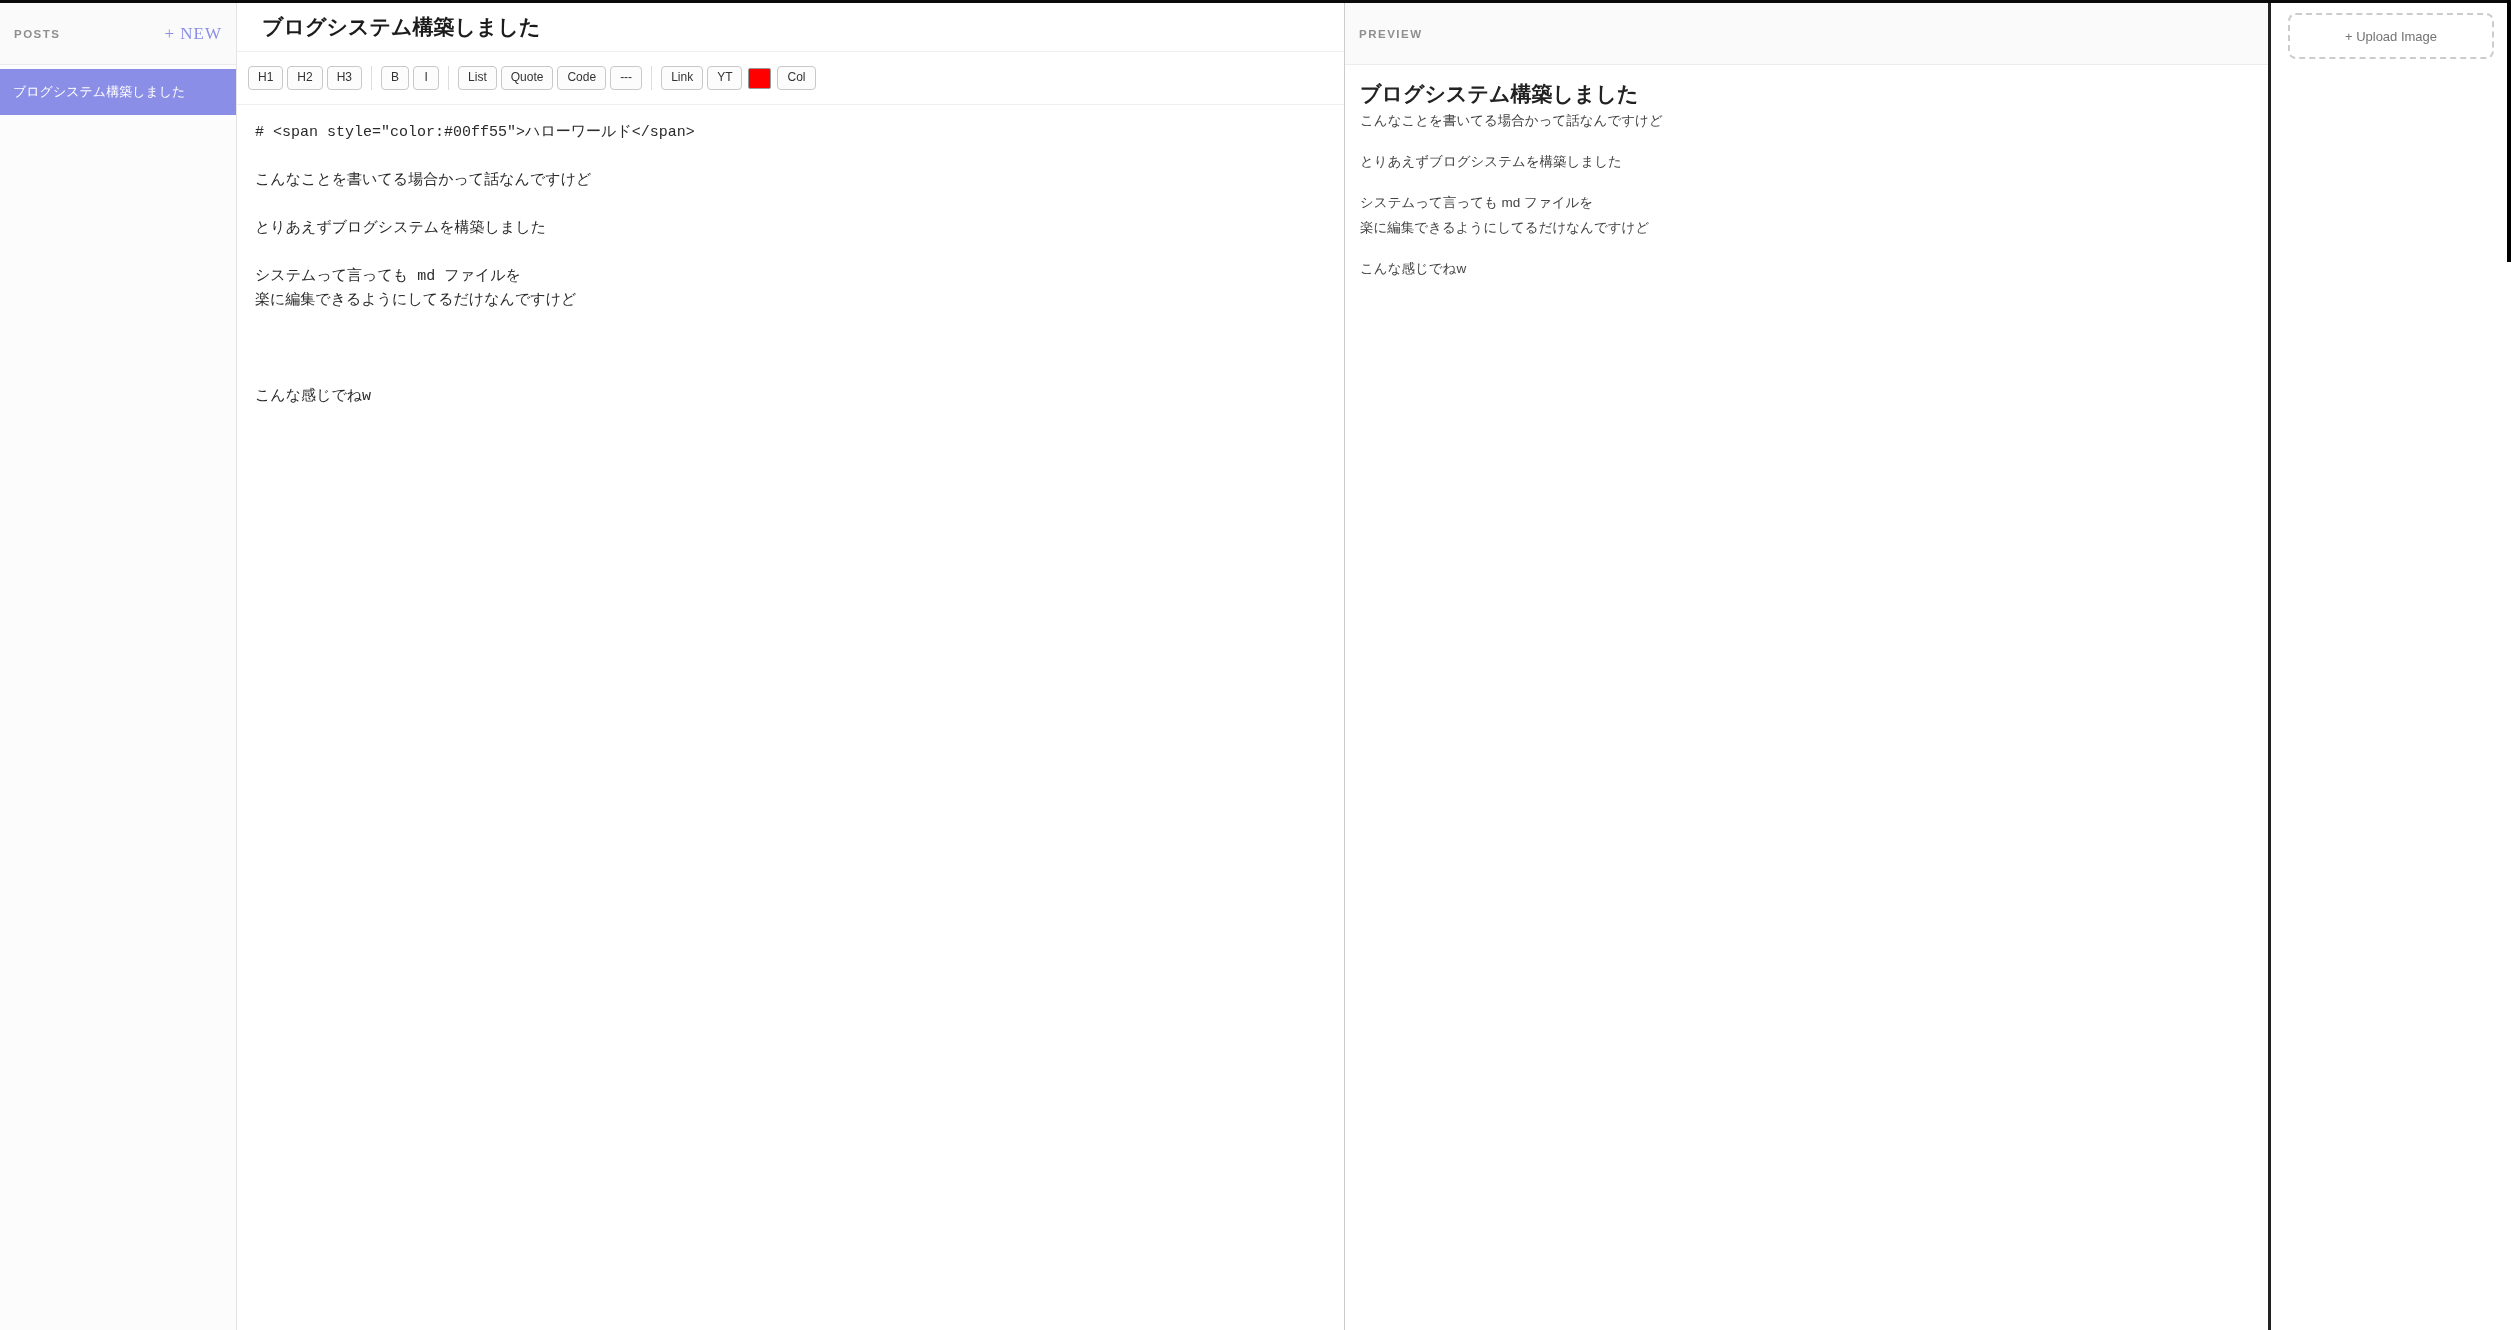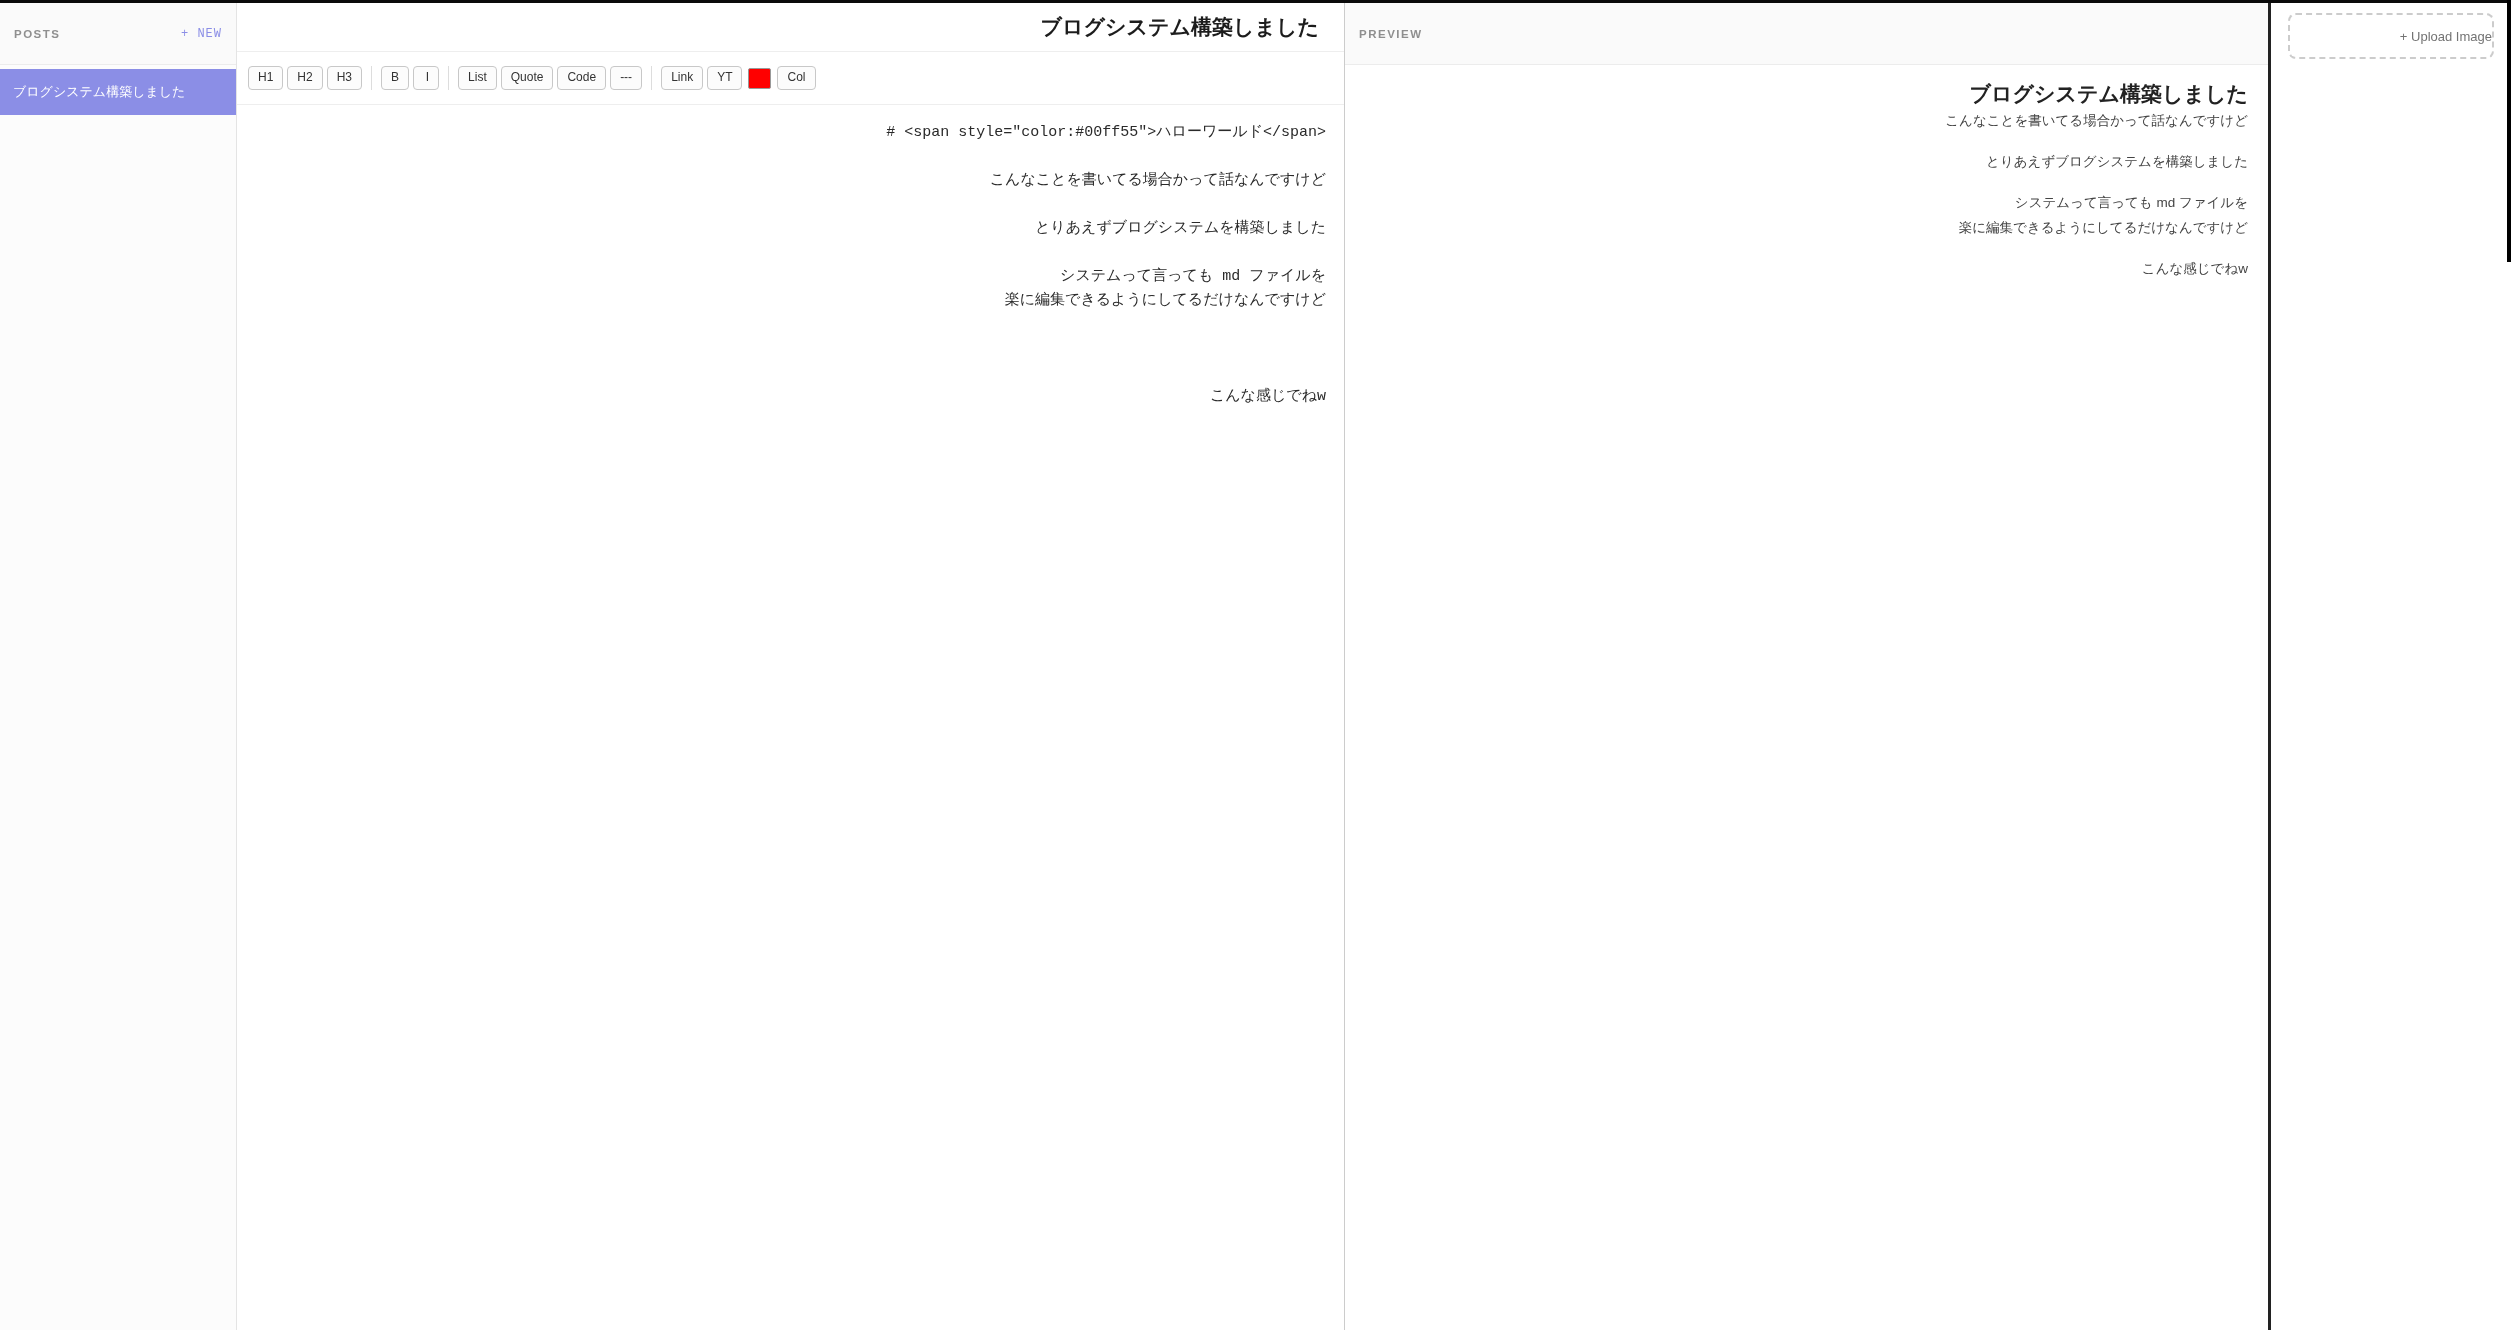--- a/index.html
+++ b/index.html
@@ -1,15 +1,15 @@
 <!DOCTYPE html>
 <html><head>
 <meta charset="utf-8">
 <style>
-  * { box-sizing: border-box; margin: 0; padding: 0; text-align: right; }
+  * { box-sizing: border-box; margin: 0; padding: 0; }
   html, body { width: 2511px; height: 1330px; overflow: hidden; }
   body {
     font-family: "Liberation Sans", "DejaVu Sans", sans-serif;
     background: #ffffff;
     position: relative;
     --accent: #8b8ee6;
   }
   .topbar { height: 3px; background: #0a0a0a; width: 100%; }
   .app { display: flex; height: 1327px; align-items: stretch; }
 
@@ -36,25 +36,25 @@
     flex: none;
     background: #fcfcfc;
     border-right: 1px solid #e4e4e4;
     display: flex;
     flex-direction: column;
   }
   .new-post-btn {
     background: none;
     border: none;
     color: var(--accent);
-    font-size: 12px;
+    font-size: 17px;
     font-weight: 500;
     letter-spacing: 1px;
     cursor: pointer;
-    font-family: Liberation Mono, monospace;
+    font-family: Liberation Serif, serif;
   }
   .post-list { padding-top: 4px; }
   .post-item {
     height: 46px;
     display: flex;
     align-items: center;
     padding: 0 13px;
     font-size: 13px;
     color: #444;
     cursor: pointer;

